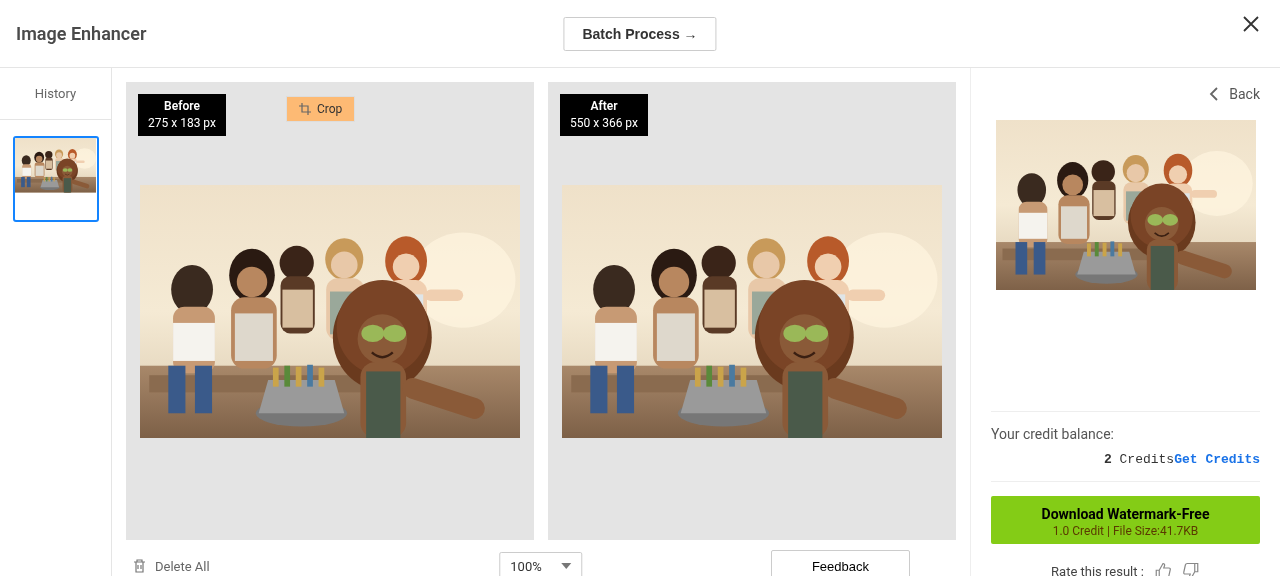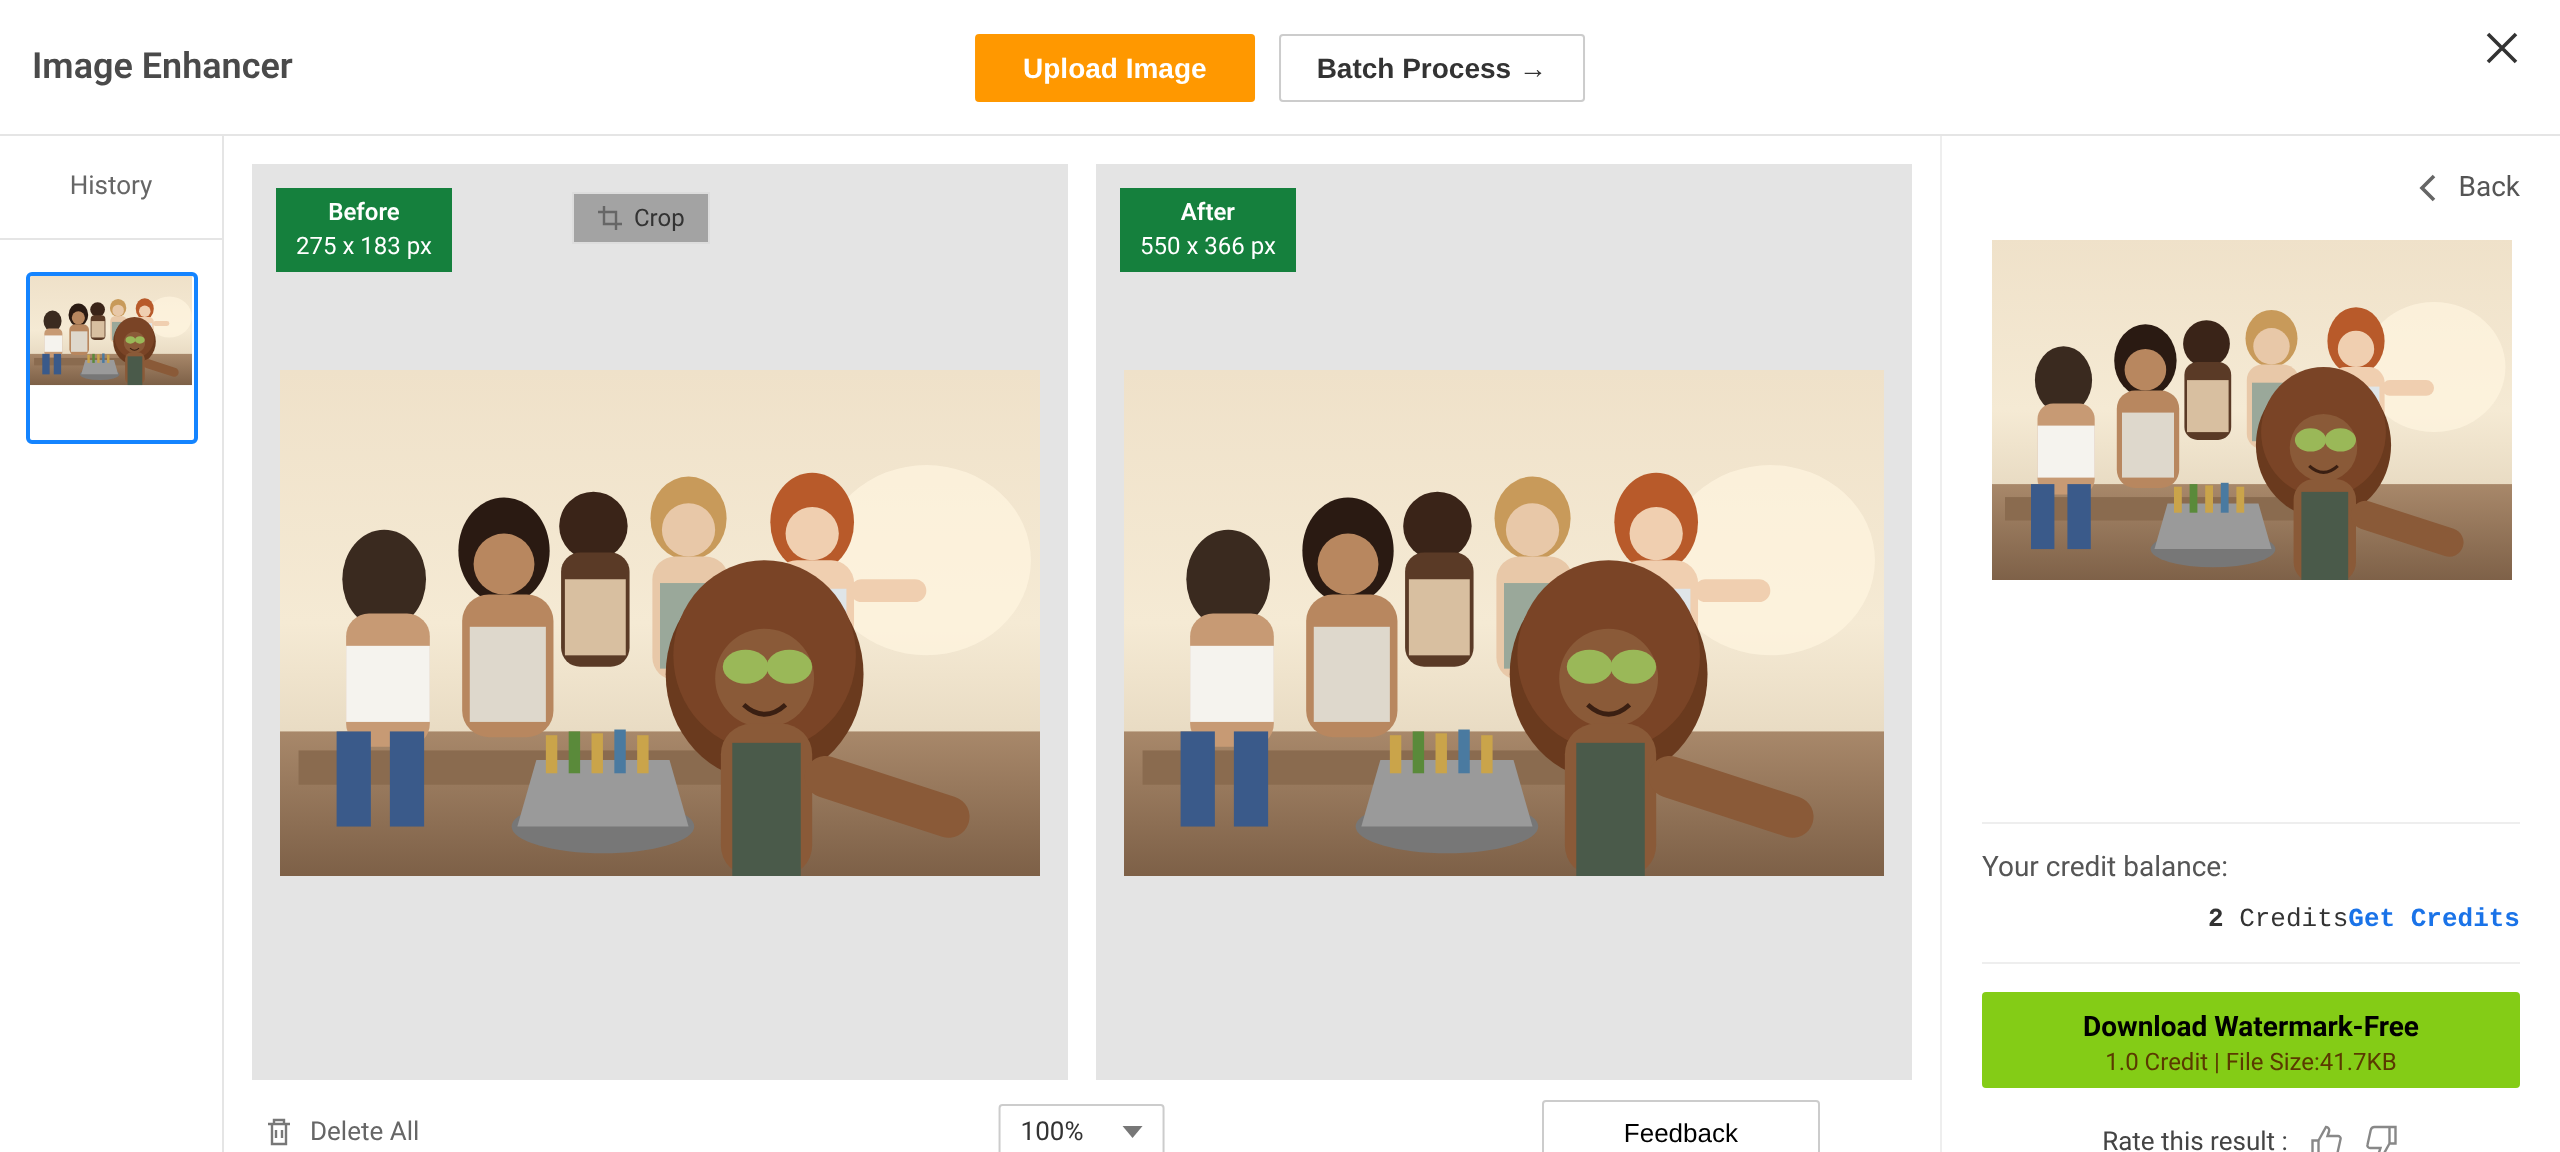--- a/index.html
+++ b/index.html
@@ -14,23 +14,23 @@
 
 .body-row { display: flex; height: 524px; }
 
 .sidebar { width: 112px; border-right: 1px solid #e5e5e5; display: flex; flex-direction: column; align-items: center; }
 .history-label { font-size: 13px; color: #666; padding: 18px 0; border-bottom: 1px solid #e5e5e5; width: 100%; text-align: center; }
 .thumb { width: 86px; height: 86px; margin-top: 16px; border: 2px solid #1484ff; border-radius: 3px; overflow: hidden; cursor: pointer; }
 
 .main { flex: 1; background: #fff; display: flex; flex-direction: column; min-width: 0; }
 .canvas-row { flex: 1; display: flex; gap: 14px; padding: 14px 14px 0 14px; min-height: 0; }
 .panel { flex: 1; background: #e4e4e4; position: relative; display: flex; align-items: center; justify-content: center; min-width: 0; }
-.badge { position: absolute; top: 12px; left: 12px; background: #15803d; color: #fff; text-align: center; padding: 4px 10px; font-size: 12px; line-height: 1.4; }
+.badge { position: absolute; top: 12px; left: 12px; background: #000000; color: #fff; text-align: center; padding: 4px 10px; font-size: 12px; line-height: 1.4; }
 .badge .b1 { font-weight: 600; }
-.crop-btn { position: absolute; top: 14px; left: 160px; background: #a3a3a3; border: 1px solid #ddd; padding: 5px 12px; font-size: 12px; cursor: pointer; display: flex; align-items: center; gap: 6px; }
+.crop-btn { position: absolute; top: 14px; left: 160px; background: #fdba74; border: 1px solid #ddd; padding: 5px 12px; font-size: 12px; cursor: pointer; display: flex; align-items: center; gap: 6px; }
 .img-slot { width: 380px; height: 253px; overflow: hidden; }
 .img-slot svg { width: 100%; height: 100%; display: block; }
 
 .footer { height: 52px; display: flex; align-items: center; padding: 0 20px; background: #fff; position: relative; }
 .del-all { display: flex; align-items: center; gap: 8px; color: #666; font-size: 13px; cursor: pointer; }
 .zoom { position: absolute; left: 50%; transform: translateX(-50%); border: 1px solid #ccc; padding: 6px 10px; font-size: 13px; display: flex; align-items: center; gap: 20px; cursor: pointer; border-radius: 2px; }
 .feedback { position: absolute; right: 60px; border: 1px solid #ccc; padding: 8px 40px; font-size: 13px; cursor: pointer; background: #fff; border-radius: 2px; }
 
 .rpanel { width: 310px; border-left: 1px solid #eee; padding: 18px 20px 12px 20px; display: flex; flex-direction: column; background: #fff; }
 .back { display: flex; align-items: center; gap: 10px; font-size: 14px; color: #555; cursor: pointer; margin-bottom: 18px; justify-content: flex-end; }
@@ -113,21 +113,20 @@
       <rect x="232" y="186" width="48" height="80" rx="16" fill="#8a5a38"></rect>
       <rect x="238" y="196" width="36" height="70" fill="#4a5a4a"></rect>
       <rect x="280" y="200" width="90" height="22" rx="11" fill="#8a5a38" transform="rotate(18 280 200)"></rect>
     </g>
   </defs>
 </svg>
 
 <div class="header">
   <div class="app-title">Image Enhancer</div>
   <div class="header-buttons">
-    <button class="btn-upload">Upload Image</button>
     <button class="btn-batch">Batch Process →</button>
   </div>
   <div class="close-x">
     <svg width="18" height="18" viewBox="0 0 18 18">
         <path d="M2 2 L16 16 M16 2 L2 16" stroke="#333" stroke-width="1.8"></path>
       </svg>
   </div>
 </div>
 
 <div class="body-row">

